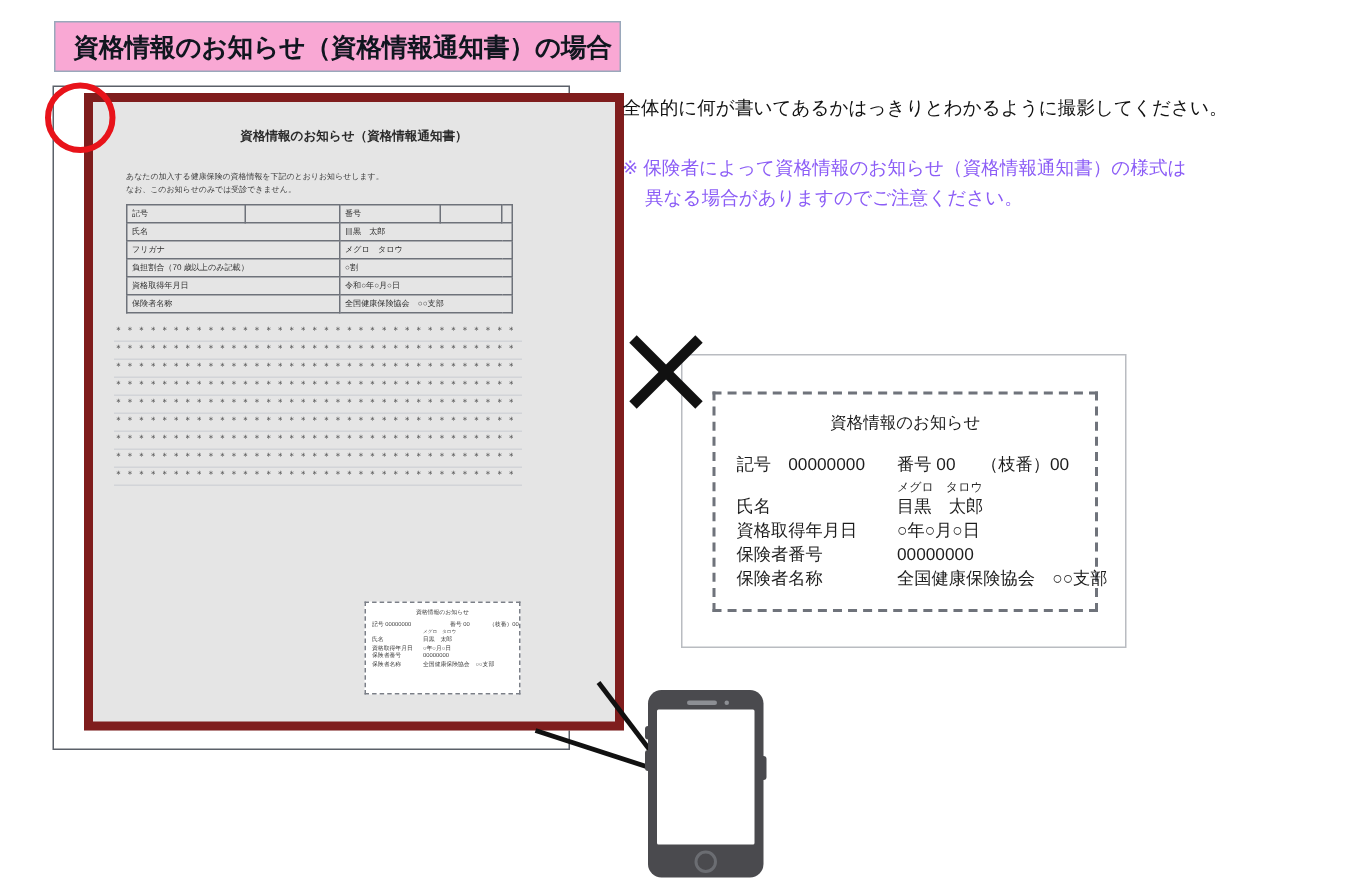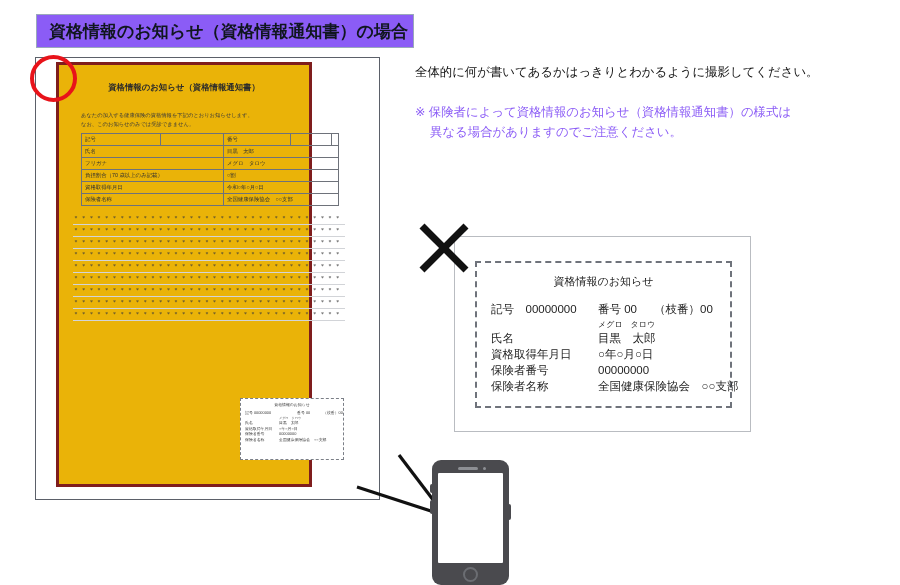--- a/index.html
+++ b/index.html
@@ -21,21 +21,21 @@
     height: 585px;
   }
 
   
   .section-banner {
     position: absolute;
     left: 36px;
     top: 14px;
     width: 378px;
     height: 34px;
-    background: #8b5cf6;
+    background: #f9a8d4;
     border: 1px solid #9aa8bb;
     box-sizing: border-box;
     display: flex;
     align-items: center;
     padding-left: 12px;
   }
   .section-banner .title {
     font-size: 17px;
     font-weight: bold;
     letter-spacing: 0px;
@@ -51,25 +51,25 @@
     width: 345px;
     height: 443px;
     border: 1.3px solid #5b6069;
     box-sizing: border-box;
     background: #ffffff;
   }
   .doc-page {
     position: absolute;
     left: 56px;
     top: 62px;
-    width: 256px;
+    width: 360px;
     height: 425px;
-    border: 3px solid #7f1d1d;
-    box-sizing: border-box;
-    background: #eab308;
+    border: 6px solid #7f1d1d;
+    box-sizing: border-box;
+    background: #e5e5e5;
   }
   .doc-inner {
     position: absolute;
     left: 0;
     top: 0;
     width: 100%;
     height: 100%;
   }
   .doc-title {
     position: absolute;

